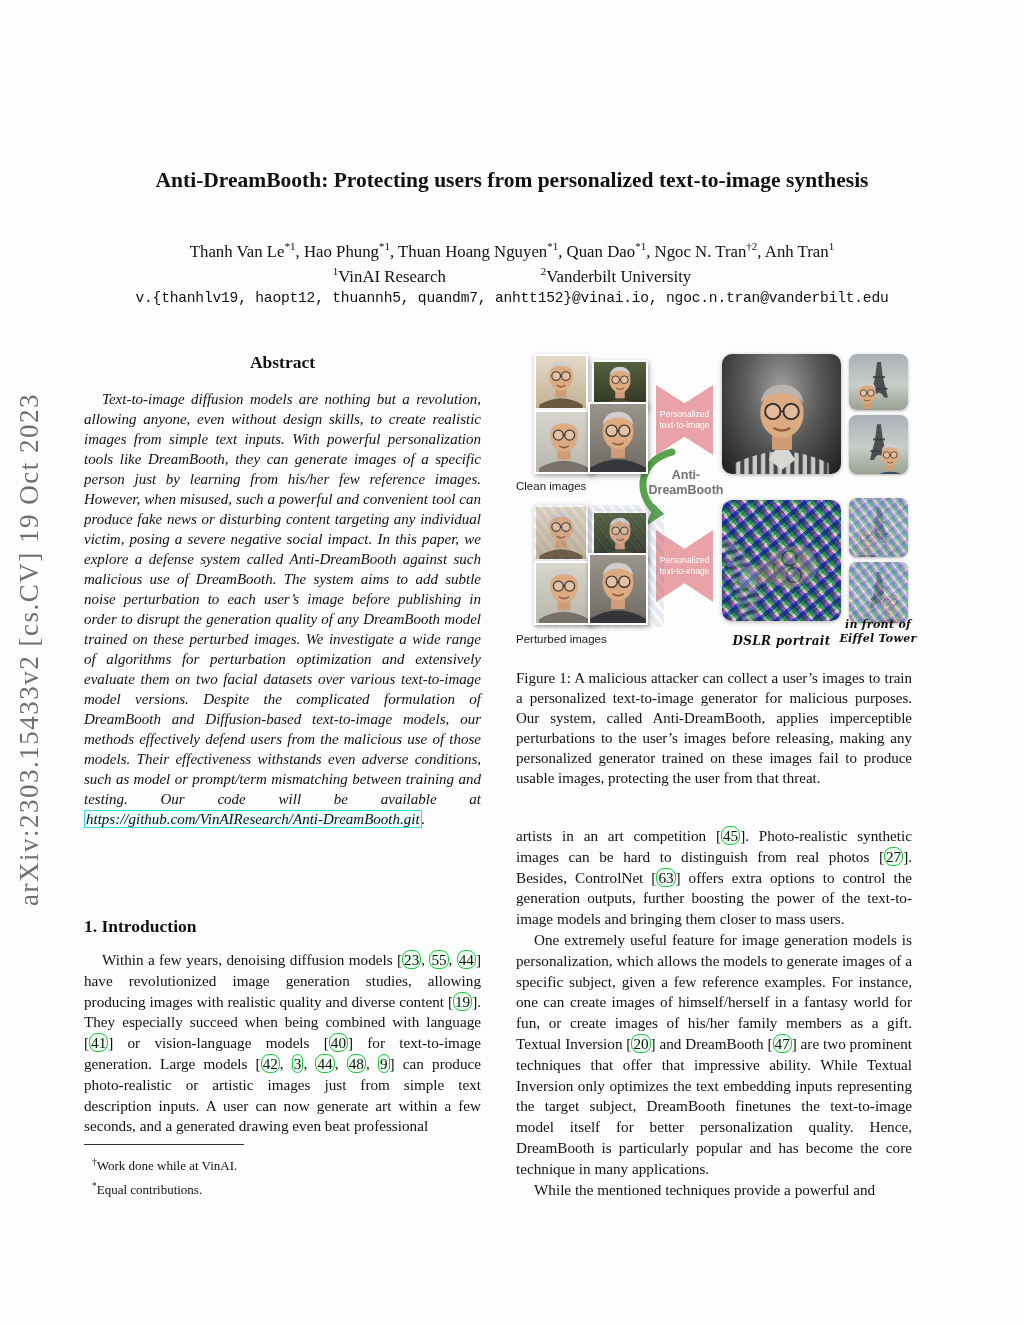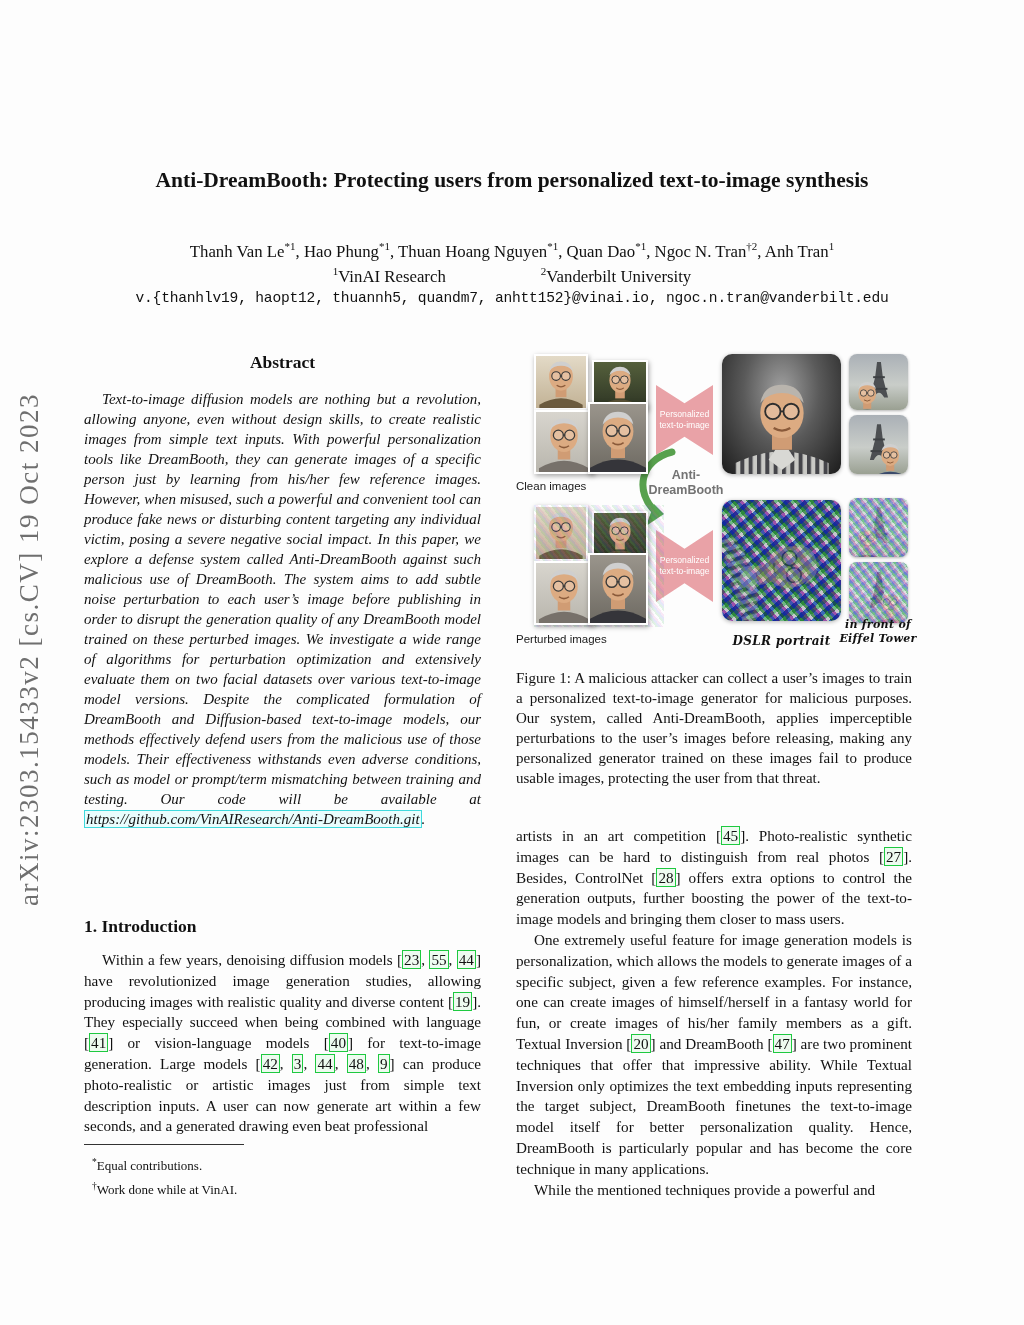--- a/index.html
+++ b/index.html
@@ -31,21 +31,21 @@
     margin:0;text-indent:18px;}
   .intro-block{position:absolute;left:84px;top:916px;width:397px;}
   .section-h{font-size:17.5px;font-weight:bold;margin:0 0 13px 0;}
   .body-par{font-size:15.2px;line-height:20.8px;text-align:justify;margin:0;}
   .indent{text-indent:18px;}
   .caption-par{position:absolute;left:516px;top:668px;width:396px;
     font-size:15px;line-height:20px;text-align:justify;margin:0;}
   .right-text{position:absolute;left:516px;top:826px;width:396px;}
 
   .cite{border:1.5px solid #1ec940;background:rgba(40,220,70,0.07);
-    padding:0 1px;border-radius:0;}
+    padding:0 1px;border-radius:8px;}
   .linkbox{border:1.5px solid #3fd9dd;background:rgba(130,255,255,0.16);
     padding:0 1px;font-style:italic;}
 
   
   .footnote-block{position:absolute;left:84px;top:1144px;width:397px;font-size:13px;}
   .fn-rule{width:160px;border-top:1.3px solid #333;margin-bottom:7px;}
   .fn-line{line-height:20px;padding-left:8px;}
   .fn-line sup{font-size:9.5px;}
 
   
@@ -113,22 +113,22 @@
     <p class="abstract-text">Text-to-image diffusion models are nothing but a revolution, allowing anyone, even without design skills, to create realistic images from simple text inputs. With powerful personalization tools like DreamBooth, they can generate images of a specific person just by learning from his/her few reference images. However, when misused, such a powerful and convenient tool can produce fake news or disturbing content targeting any individual victim, posing a severe negative social impact. In this paper, we explore a defense system called Anti-DreamBooth against such malicious use of DreamBooth. The system aims to add subtle noise perturbation to each user’s image before publishing in order to disrupt the generation quality of any DreamBooth model trained on these perturbed images. We investigate a wide range of algorithms for perturbation optimization and extensively evaluate them on two facial datasets over various text-to-image model versions. Despite the complicated formulation of DreamBooth and Diffusion-based text-to-image models, our methods effectively defend users from the malicious use of those models. Their effectiveness withstands even adverse conditions, such as model or prompt/term mismatching between training and testing. Our code will be available at <span class="linkbox">https://github.com/VinAIResearch/Anti-DreamBooth.git</span>.</p>
   </div>
 
   <div class="intro-block">
     <h2 class="section-h">1. Introduction</h2>
     <p class="body-par indent">Within a few years, denoising diffusion models [<span class="cite">23</span>, <span class="cite">55</span>, <span class="cite">44</span>] have revolutionized image generation studies, allowing producing images with realistic quality and diverse content [<span class="cite">19</span>]. They especially succeed when being combined with language [<span class="cite">41</span>] or vision-language models [<span class="cite">40</span>] for text-to-image generation. Large models [<span class="cite">42</span>, <span class="cite">3</span>, <span class="cite">44</span>, <span class="cite">48</span>, <span class="cite">9</span>] can produce photo-realistic or artistic images just from simple text description inputs. A user can now generate art within a few seconds, and a generated drawing even beat professional</p>
   </div>
 
   <div class="footnote-block">
     <div class="fn-rule"></div>
+    <div class="fn-line"><sup>†</sup><span>Work done while at VinAI.</span></div>
     <div class="fn-line"><sup>*</sup><span>Equal contributions.</span></div>
-    <div class="fn-line"><sup>†</sup><span>Work done while at VinAI.</span></div>
   </div>
 
   <div class="figure-block">
 
     <div class="collage" style="left:18px;top:2px;">
       <div class="photo" style="left:0;top:0;width:54px;height:56px;background:linear-gradient(#e3dac7,#c2b295);--jacket:#6b5a3e;"><span>
   <svg viewBox="0 0 40 48" preserveAspectRatio="xMidYMax meet">
     <path d="M0 48 L0 45 Q20 33 40 45 L40 48 Z" fill="var(--jacket,#555)"></path>
     <rect x="15" y="28" width="10" height="10" fill="#d09c74"></rect>
     <ellipse cx="20" cy="19" rx="11" ry="13" fill="#dcab82"></ellipse>
@@ -365,18 +365,18 @@
     </div>
 
     <div class="hand-label" style="left:206px;top:282px;width:119px;">DSLR portrait</div>
     <div class="hand-label" style="left:322px;top:266px;width:80px;font-size:11px;">in front of
 Eiffel Tower</div>
   </div>
 
   <p class="caption-par">Figure 1: A malicious attacker can collect a user’s images to train a personalized text-to-image generator for malicious purposes. Our system, called Anti-DreamBooth, applies imperceptible perturbations to the user’s images before releasing, making any personalized generator trained on these images fail to produce usable images, protecting the user from that threat.</p>
 
   <div class="right-text">
-    <p class="body-par">artists in an art competition [<span class="cite">45</span>]. Photo-realistic synthetic images can be hard to distinguish from real photos [<span class="cite">27</span>]. Besides, ControlNet [<span class="cite">28</span>] offers extra options to control the generation outputs, further boosting the power of the text-to-image models and bringing them closer to mass users.</p>
+    <p class="body-par">artists in an art competition [<span class="cite">45</span>]. Photo-realistic synthetic images can be hard to distinguish from real photos [<span class="cite">27</span>]. Besides, ControlNet [<span class="cite">63</span>] offers extra options to control the generation outputs, further boosting the power of the text-to-image models and bringing them closer to mass users.</p>
     <p class="body-par indent">One extremely useful feature for image generation models is personalization, which allows the models to generate images of a specific subject, given a few reference examples. For instance, one can create images of himself/herself in a fantasy world for fun, or create images of his/her family members as a gift. Textual Inversion [<span class="cite">20</span>] and DreamBooth [<span class="cite">47</span>] are two prominent techniques that offer that impressive ability. While Textual Inversion only optimizes the text embedding inputs representing the target subject, DreamBooth finetunes the text-to-image model itself for better personalization quality. Hence, DreamBooth is particularly popular and has become the core technique in many applications.</p>
     <p class="body-par indent">While the mentioned techniques provide a powerful and</p>
   </div>
 
 </div>
 
 </body></html>

